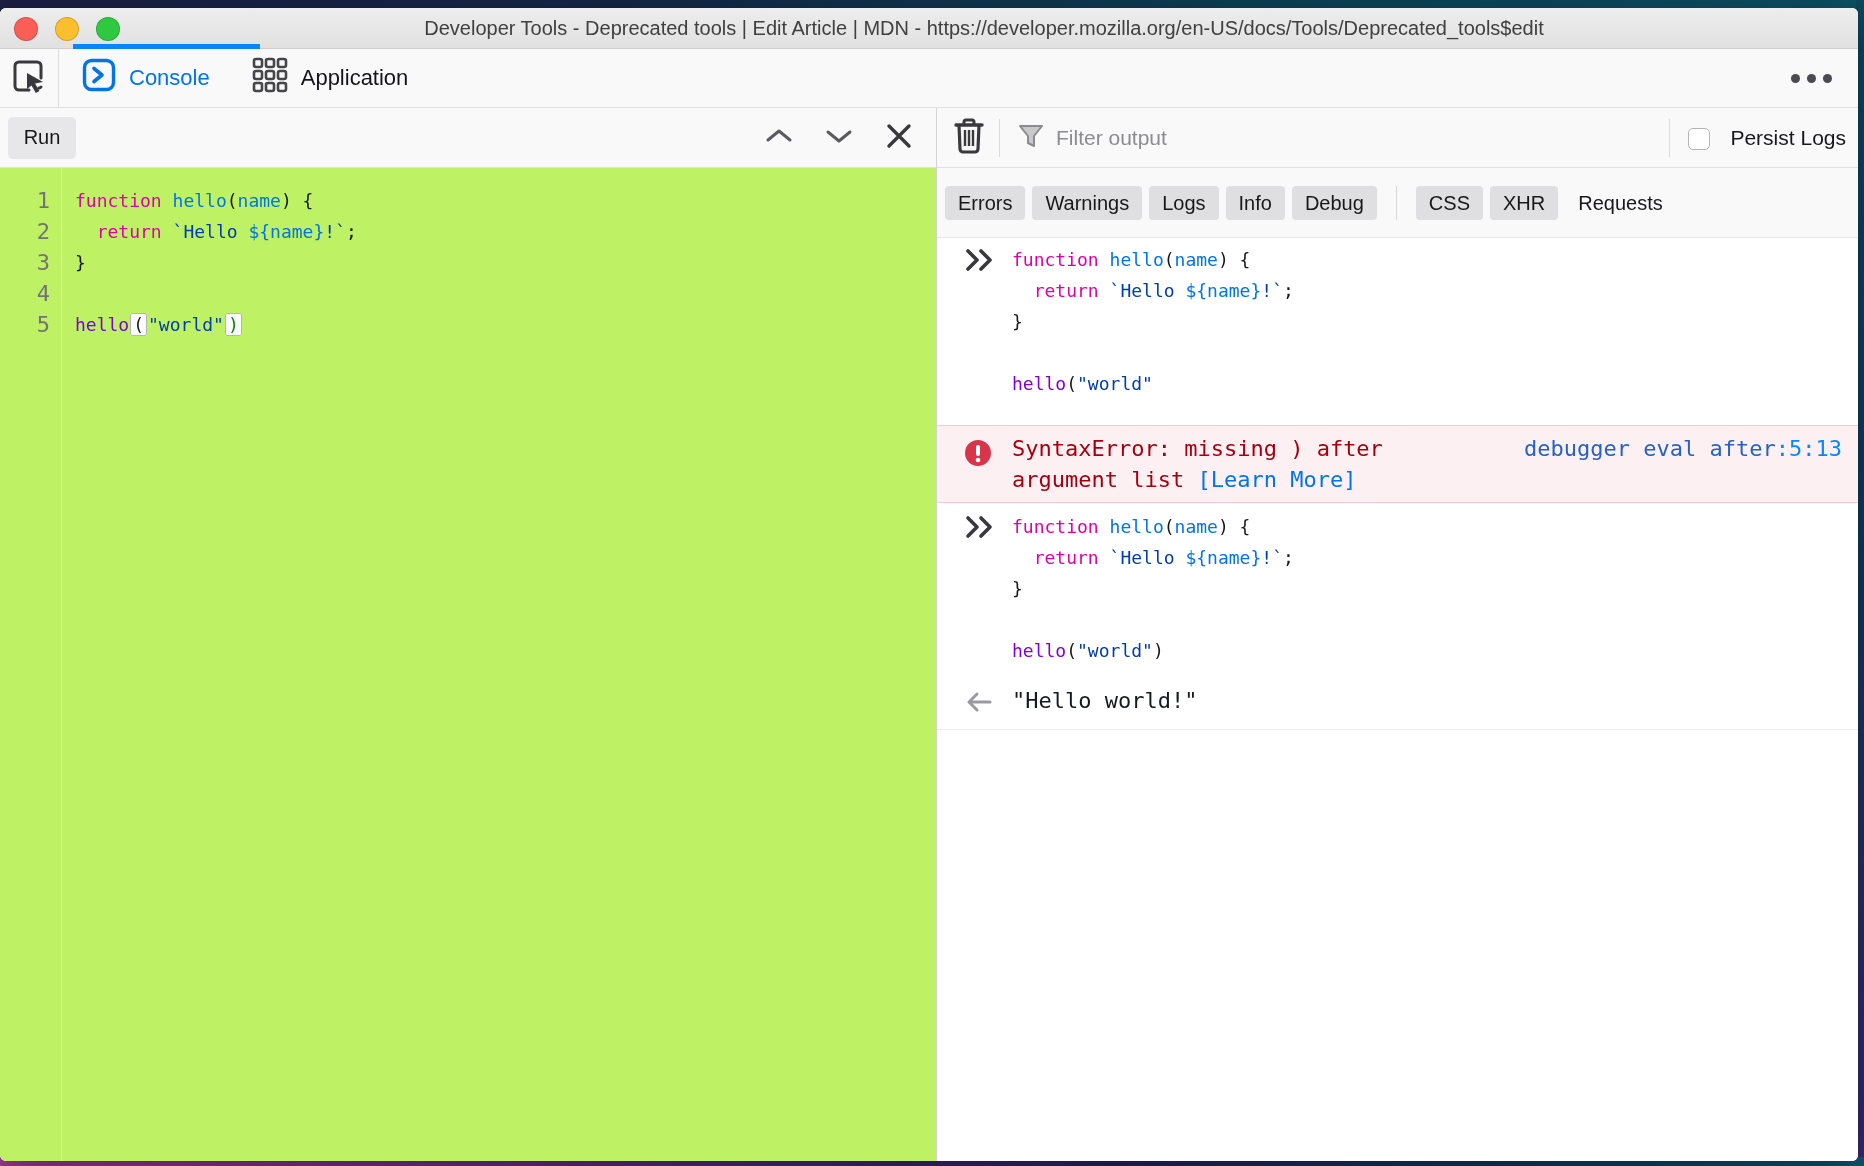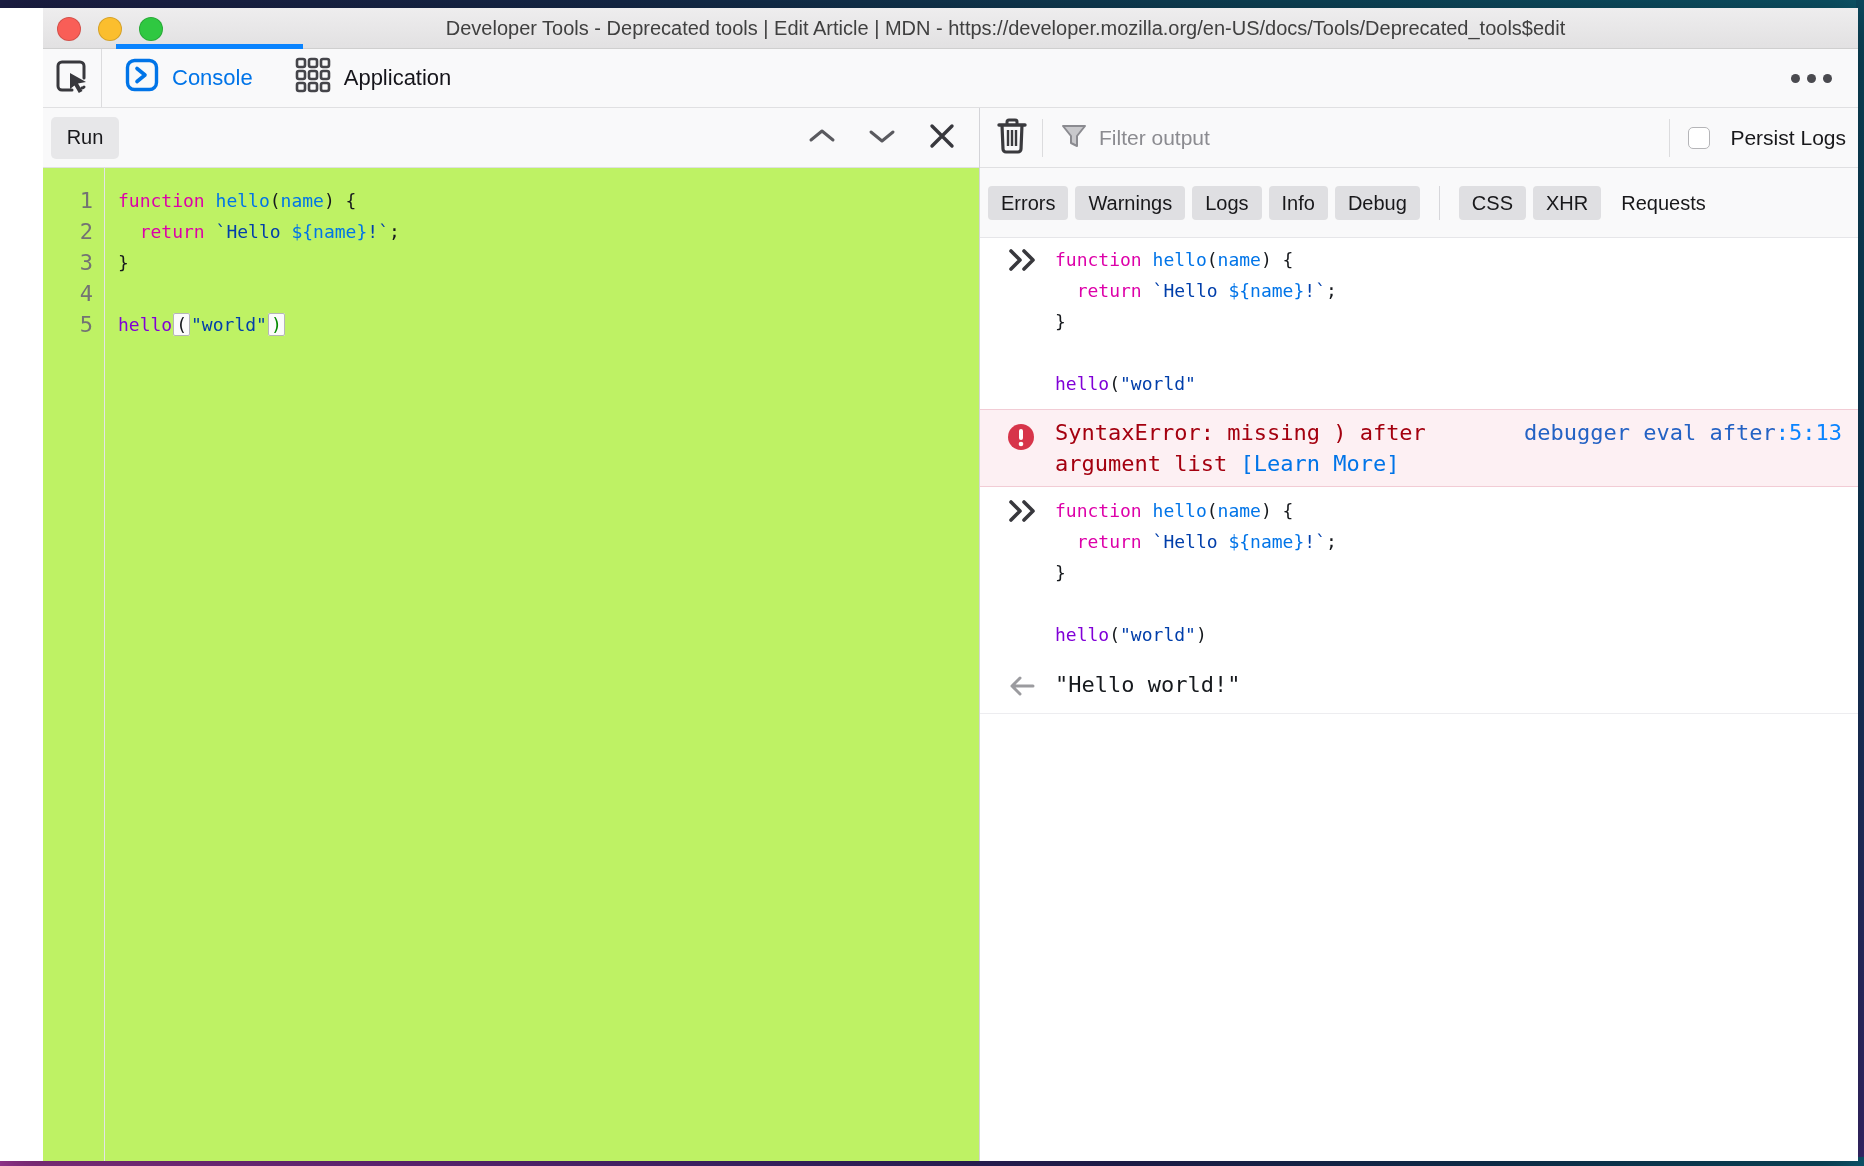--- a/index.html
+++ b/index.html
@@ -8,22 +8,22 @@
 
   
   .desktop-top { position:absolute; top:0; left:0; right:0; height:10px;
     background:linear-gradient(90deg,#1d1f46,#15294a,#0d4257,#0c5468); }
   .desktop-right { position:absolute; top:0; right:0; width:8px; bottom:0;
     background:linear-gradient(180deg,#0c4a60,#123a5e,#3b2a72); }
   .desktop-bottom { position:absolute; left:0; right:0; bottom:0; height:9px;
     background:linear-gradient(90deg,#a43a9c,#7c2f94,#4a2b7e,#27255f,#123a5e,#0d5a72); }
 
   .window { position:absolute; top:8px; left:0; width:1858px; height:1153px;
-    background:#fff; border-radius:0; overflow:hidden;
-    box-shadow:0 8px 40px rgba(0,0,0,.45); display:flex; flex-direction:column;padding-left:43px; }
+    background:#fff; border-radius:6px; overflow:hidden;
+    box-shadow:0 8px 40px rgba(0,0,0,.45); display:flex; flex-direction:column; }
 
   
   .titlebar { position:relative; height:41px; flex:none;
     background:linear-gradient(180deg,#eeedee,#e2e1e2); border-bottom:1px solid #cfcfcf; }
   .traffic { position:absolute; top:9px; left:14px; display:flex; gap:17px; }
   .light { width:24px; height:24px; border-radius:50%; border:1px solid rgba(0,0,0,.15); }
   .light.red { background:#f95e57; } .light.yellow { background:#fbbe2e; } .light.green { background:#2fc841; }
   .title-text { position:absolute; left:150px; right:40px; top:0; height:41px; line-height:41px;
     text-align:center; font-size:20px; color:#404040; white-space:nowrap; overflow:hidden; }
   .tab-indicator { position:absolute; left:73px; top:36px; width:187px; height:5px; background:#0a84ff; }
@@ -50,21 +50,21 @@
   .run-btn { margin-left:8px; width:68px; height:42px; border:none; border-radius:5px;
     background:#e7e7e9; font-family:inherit; font-size:20px; color:#18181b; }
   .editor-nav { margin-left:auto; display:flex; align-items:center; gap:30px; margin-right:22px; }
   .icon-btn { display:flex; align-items:center; justify-content:center; background:none; border:none; padding:0; }
 
   .mini-sep { width:1px; height:38px; background:#dcdcde; }
 
   .filter-input-wrap { display:flex; align-items:center; gap:12px; margin-left:18px; flex:1; min-width:0; }
   .filter-input { border:none; outline:none; background:transparent; font-family:inherit; font-size:21px; color:#18181b; flex:1; min-width:0; }
   .filter-input::placeholder { color:#8b8b90; opacity:1; }
-  .persist-wrap { display:flex; align-items:center; gap:20px; margin-left:18px; margin-right:12px; }
+  .persist-wrap { display:flex; align-items:flex-end; gap:20px; margin-left:18px; margin-right:12px; }
   .checkbox { width:22px; height:22px; border:1px solid #b5b5b8; border-radius:5px; background:#fff; }
   .persist-label { font-size:21px; color:#18181b; white-space:nowrap; }
 
   
   .filter-row { height:70px; flex:none; display:flex; align-items:center; gap:7px;
     background:#f9f9fa; border-bottom:1px solid #e6e6e9; padding-left:8px; }
   .pill { height:34px; line-height:34px; padding:0 13px; border-radius:4px; background:#dfdfe2;
     font-family:inherit; font-size:20px; color:#18181b; border:none; white-space:nowrap; }
   .pill.plain { background:transparent; }
   .filter-row .vdiv { width:1px; height:34px; background:#d7d7db; margin:0 12px; }
@@ -85,21 +85,21 @@
   .gutter-line { height:31px; line-height:31px; text-align:right; padding-right:11px;
     font-family:"DejaVu Sans Mono", monospace; font-size:22px; color:#737373; }
   .code-area { padding:17px 0 0 13px; flex:1; overflow:hidden; }
 
   
   .output { flex:1; overflow:hidden; display:flex; flex-direction:column; }
   .console-msg { display:flex; align-items:flex-start; padding:6px 16px 6px 0; }
   .msg-gutter { flex:none; width:75px; padding-left:27px; padding-top:4px; }
   .msg-body { flex:1; min-width:0; }
   .error-row { background:#fdf0f3; border-top:1px solid #f2ccd5; border-bottom:1px solid #f2ccd5;
-    padding:7px 16px 7px 0; margin-top:4px; }
+    padding:7px 16px 7px 0; margin-top:20px; }
   .error-row .msg-gutter { padding-top:6px; }
   .error-text { max-width:470px; font-family:"DejaVu Sans Mono", monospace; font-size:22px;
     line-height:31px; color:#a4000f; white-space:normal; }
   .learn-more { color:#0074e8; cursor:pointer; }
   .error-location { margin-left:auto; font-family:"DejaVu Sans Mono", monospace; font-size:22px;
     line-height:31px; white-space:nowrap; padding-left:20px; }
   .loc-file { color:#2462c4; } .loc-pos { color:#0a84ff; }
   .result-row { border-bottom:1px solid #ededf0; padding:9px 16px 10px 0; margin-top:4px; }
   .result-value { font-family:"DejaVu Sans Mono", monospace; font-size:22px; line-height:31px; color:#16191d; }
 </style>

